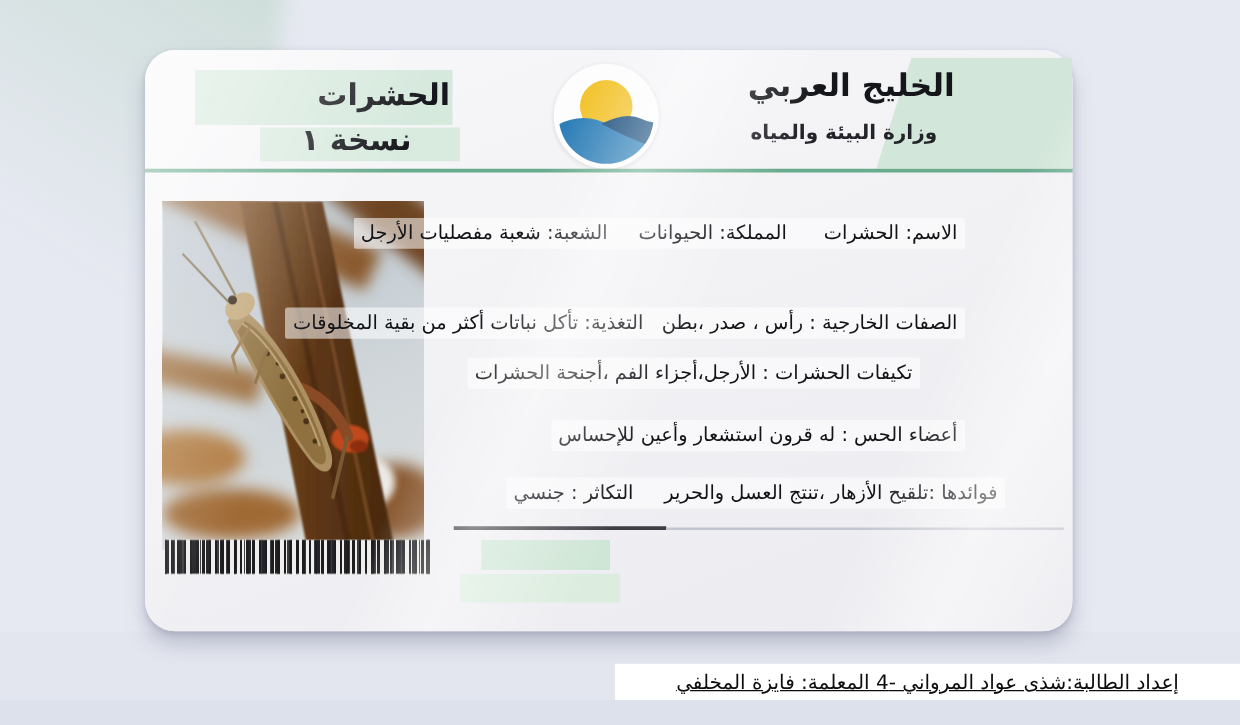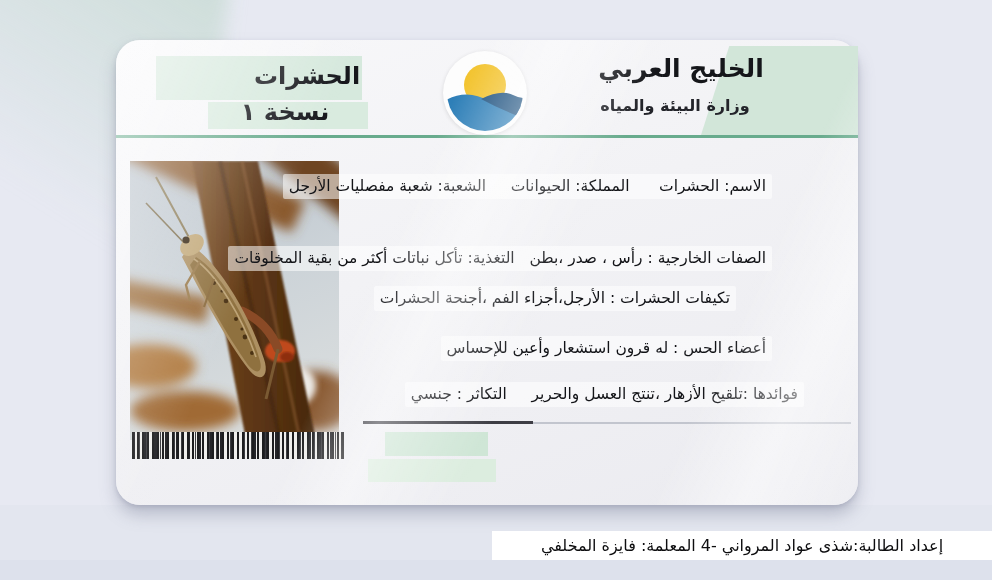--- a/index.html
+++ b/index.html
@@ -94,21 +94,21 @@
   .sig-dark{position:absolute;left:247px;top:381px;width:170px;height:3px;background:#3d3d44;}
   .sig-light{position:absolute;left:417px;top:382px;width:318px;height:2px;background:#c2c5ce;}
 
   .ph-a{position:absolute;left:269px;top:392px;width:103px;height:24px;background:#cfe6d6;}
   .ph-b{position:absolute;left:252px;top:419px;width:128px;height:23px;background:#dceddf;}
 
   
   .caption{
     position:absolute;left:492px;top:531px;width:500px;height:29px;
     background:#ffffff;display:flex;align-items:center;justify-content:center;
-    direction:rtl;font-size:16px;color:#0d0d0f;
+    direction:rtl;font-size:16px;color:#0d0d0f;text-decoration:underline;
   }
 </style>
 </head>
 <body>
 
 <div class="bg-wedge"></div>
 <div class="bg-band-mid"></div>
 <div class="bg-band-bottom"></div>
 
 <div class="card">

